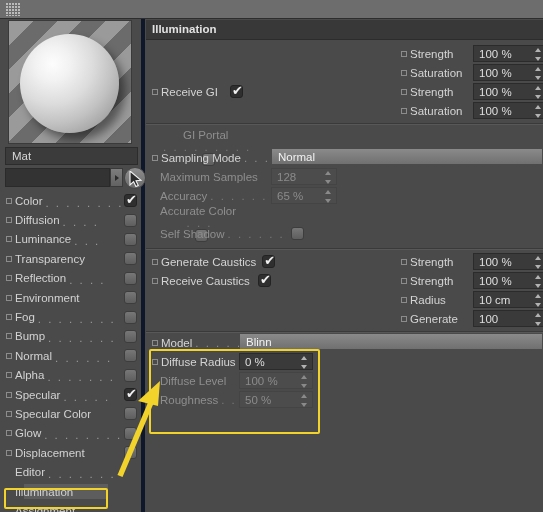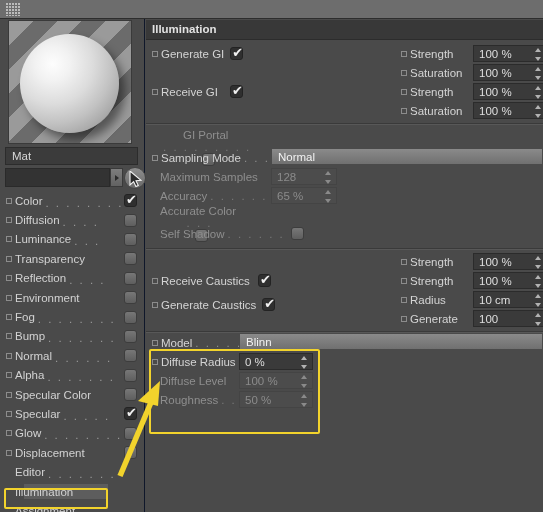--- a/index.html
+++ b/index.html
@@ -21,21 +21,21 @@
     position: absolute; left: 6px; top: 3px; width: 14px; height: 13px;
     background-image:
       radial-gradient(circle at 1px 1px, #c9c9c9 0.9px, transparent 1.1px);
     background-size: 3px 3px; background-position: 0 0;
     opacity: .85;
   }
 
   
   .leftcol {
     position: absolute; left: 0; top: 19px; width: 145px; height: 493px;
-    background: #4a4a4a; border-right: 1px solid #0f172a;
+    background: #4a4a4a; border-right: 4px solid #0f172a;
   }
   .preview {
     position: absolute; left: 8px; top: 1px; width: 124px; height: 124px;
     border: 1px solid #3a3a3a;
     background:
       repeating-linear-gradient(135deg,
         #9a9a9a 0px, #9a9a9a 17px,
         #6b6b6b 17px, #6b6b6b 34px);
     overflow: hidden;
   }
@@ -262,29 +262,29 @@
           <span class="cbox"></span>
         </div>
         <div class="chanrow">
           <span class="bullet"></span>
           <span class="chanlabel">Alpha</span>
           <span class="leader">. . . . . . .</span>
           <span class="cbox"></span>
         </div>
         <div class="chanrow">
           <span class="bullet"></span>
-          <span class="chanlabel">Specular Color</span>
-          <span class="leader"></span>
-          <span class="cbox"></span>
-        </div>
-        <div class="chanrow">
-          <span class="bullet"></span>
           <span class="chanlabel">Specular</span>
           <span class="leader">. . . . .</span>
           <span class="cbox on"></span>
+        </div>
+        <div class="chanrow">
+          <span class="bullet"></span>
+          <span class="chanlabel">Specular Color</span>
+          <span class="leader"></span>
+          <span class="cbox"></span>
         </div>
         <div class="chanrow">
           <span class="bullet"></span>
           <span class="chanlabel">Glow</span>
           <span class="leader">. . . . . . . .</span>
           <span class="cbox"></span>
         </div>
         <div class="chanrow">
           <span class="bullet"></span>
           <span class="chanlabel">Displacement</span>
@@ -309,25 +309,20 @@
         </div>
       </div>
 
     <div class="hlbox-illum"></div>
   </div>
 
   <div class="rightpanel">
 
     <div class="panelhdr">Illumination</div>
 
-    <div class="prow" style="left:6px; top:24px;">
-      <span class="bullet"></span>
-      <span class="plabel">Generate GI</span>
-      <span class="cbox on" style="margin-left:6px;margin-right:0"></span>
-    </div>
     <div class="prow" style="left:255px; top:24px;">
       <span class="bullet"></span>
       <span class="plabel">Strength</span>
     </div>
     <div class="prow" style="left:327px; top:24px;">
       <div class="numfield">
         <span>100 %</span>
         <span class="spin"></span>
       </div>
     </div>
@@ -415,21 +410,21 @@
     </div>
 
     <div class="prow" style="left:14px; top:204px;">
       <span class="plabel dis">Self Shadow</span>
       <span class="pdots dis">. . . . . .</span>
       <span class="cbox" style="margin-left:6px;margin-right:0"></span>
     </div>
 
     <div class="hrule" style="top:228px;"></div>
 
-    <div class="prow" style="left:6px; top:232px;margin-top:43px;">
+    <div class="prow" style="left:6px; top:232px;">
       <span class="bullet"></span>
       <span class="plabel">Generate Caustics</span>
       <span class="cbox on" style="margin-left:6px;margin-right:0"></span>
     </div>
     <div class="prow" style="left:255px; top:232px;">
       <span class="bullet"></span>
       <span class="plabel">Strength</span>
     </div>
     <div class="prow" style="left:327px; top:232px;">
       <div class="numfield">

